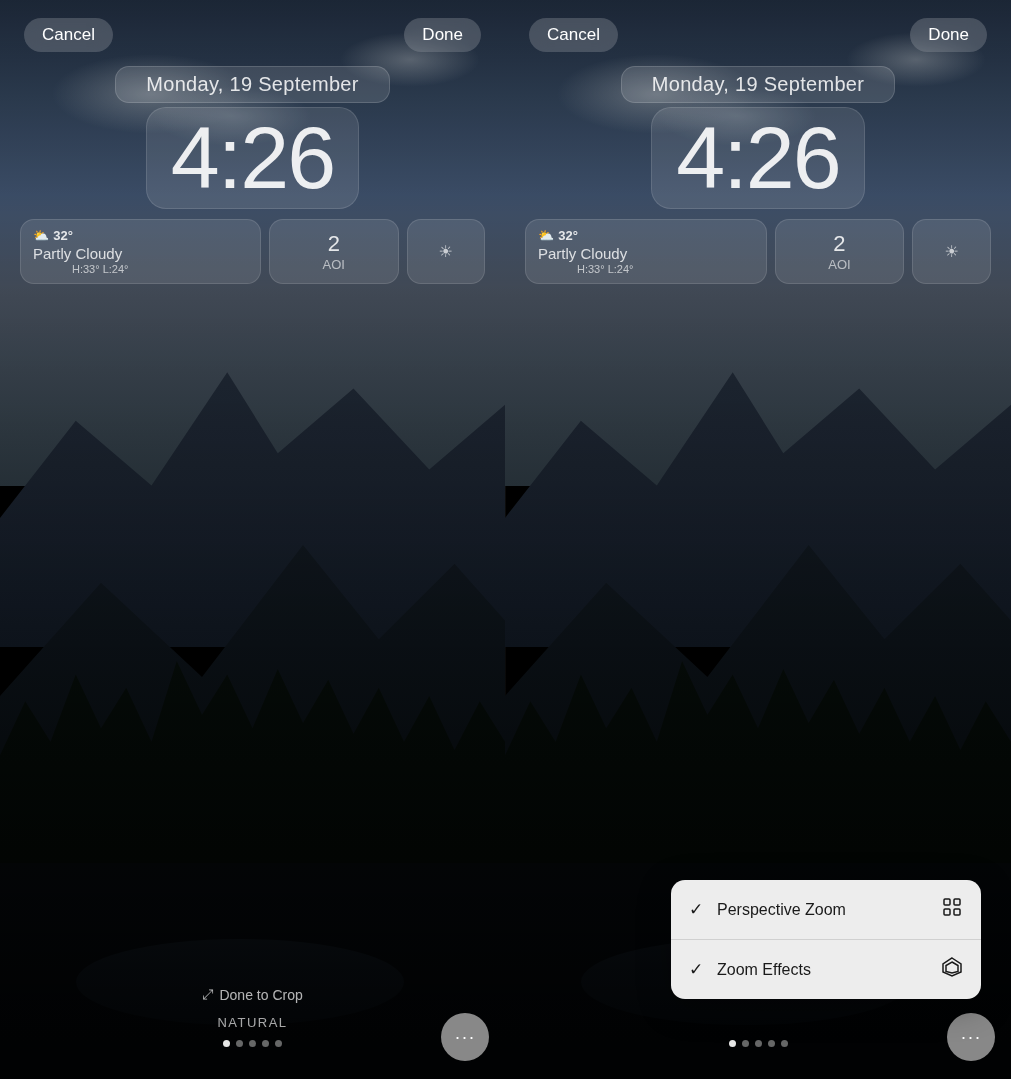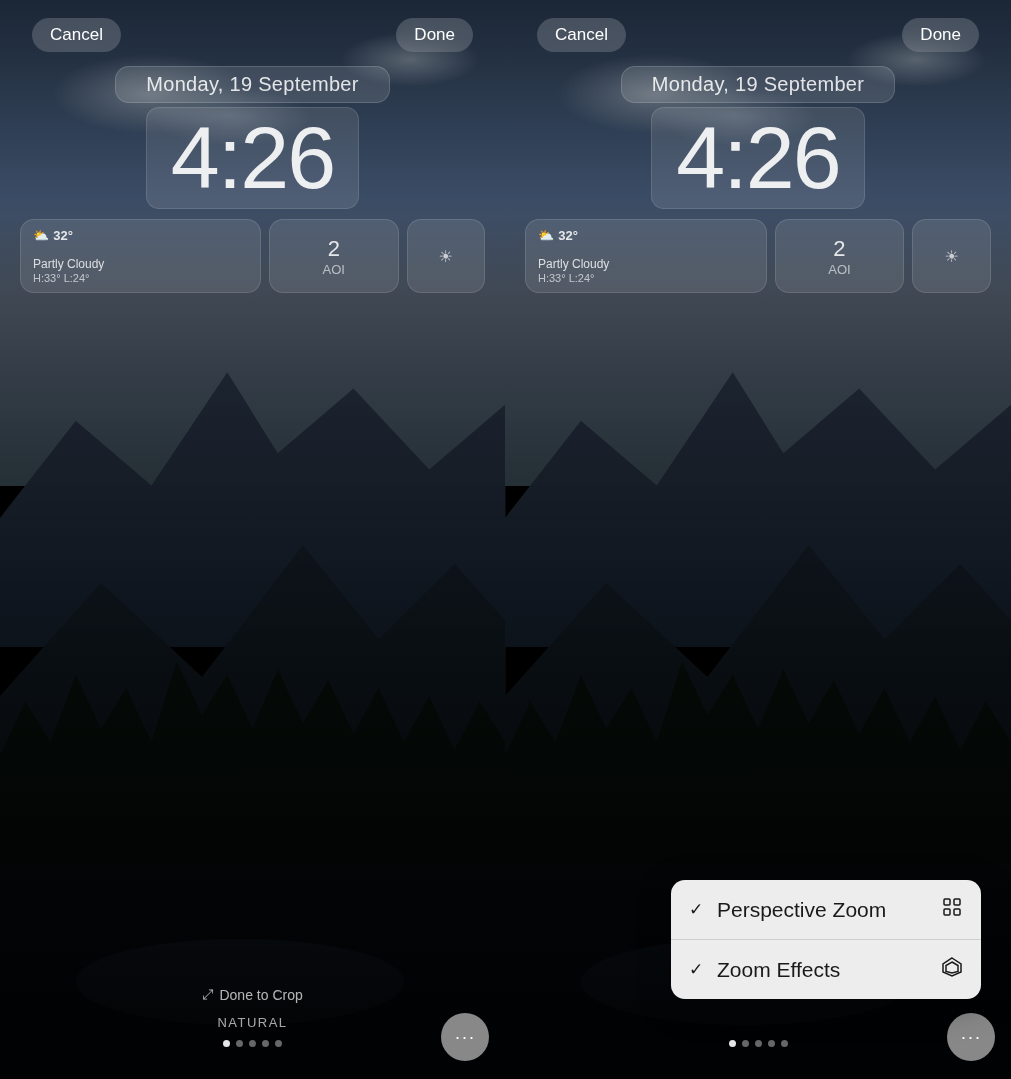--- a/index.html
+++ b/index.html
@@ -126,21 +126,21 @@
       display: flex;
       flex-direction: column;
       align-items: center;
     }
 
     .top-bar {
       width: 100%;
       display: flex;
       justify-content: space-between;
       align-items: center;
-      padding: 18px 32px 0;
+      padding: 18px 24px 0;
     }
 
     .pill-button {
       background: rgba(255,255,255,0.18);
       border: none;
       border-radius: 20px;
       color: #fff;
       font-size: 17px;
       font-weight: 400;
       padding: 7px 18px;
@@ -159,21 +159,21 @@
     .date-text {
       color: rgba(255,255,255,0.85);
       font-size: 20px;
       font-weight: 300;
       letter-spacing: 0.3px;
     }
 
     .time-container {
       margin-top: 4px;
       background: rgba(255,255,255,0.1);
-      border-radius: 13px;
+      border-radius: 20px;
       padding: 4px 24px;
       border: 1px solid rgba(255,255,255,0.12);
     }
 
     .time-text {
       color: rgba(255,255,255,0.9);
       font-size: 88px;
       font-weight: 100;
       letter-spacing: -2px;
       line-height: 1.05;
@@ -205,29 +205,30 @@
     }
 
     .weather-temp {
       color: rgba(255,255,255,0.85);
       font-size: 13px;
       font-weight: 700;
     }
 
     .weather-desc {
       color: rgba(255,255,255,0.8);
-      font-size: 12px;
+      font-size: 15px;
       font-weight: 300;
-      margin-top: 14px;
+      margin-top: 2px;
     }
 
     .weather-hl {
       color: rgba(255,255,255,0.65);
       font-size: 11px;
       margin-top: 1px;
+      margin-left: 39px;
     }
 
     .widget-air {
       flex: 1;
       background: rgba(255,255,255,0.1);
       border-radius: 14px;
       border: 1px solid rgba(255,255,255,0.12);
       padding: 8px 10px;
       display: flex;
       flex-direction: column;
@@ -371,21 +372,21 @@
 
     .check-mark {
       color: #1a1a1a;
       font-size: 17px;
       font-weight: 500;
       width: 18px;
     }
 
     .menu-item-label {
       color: #1a1a1a;
-      font-size: 21px;
+      font-size: 16px;
       font-weight: 400;
     }
 
     .menu-icon {
       color: #1a1a1a;
       font-size: 18px;
     }
 
     
     .panel-divider {

